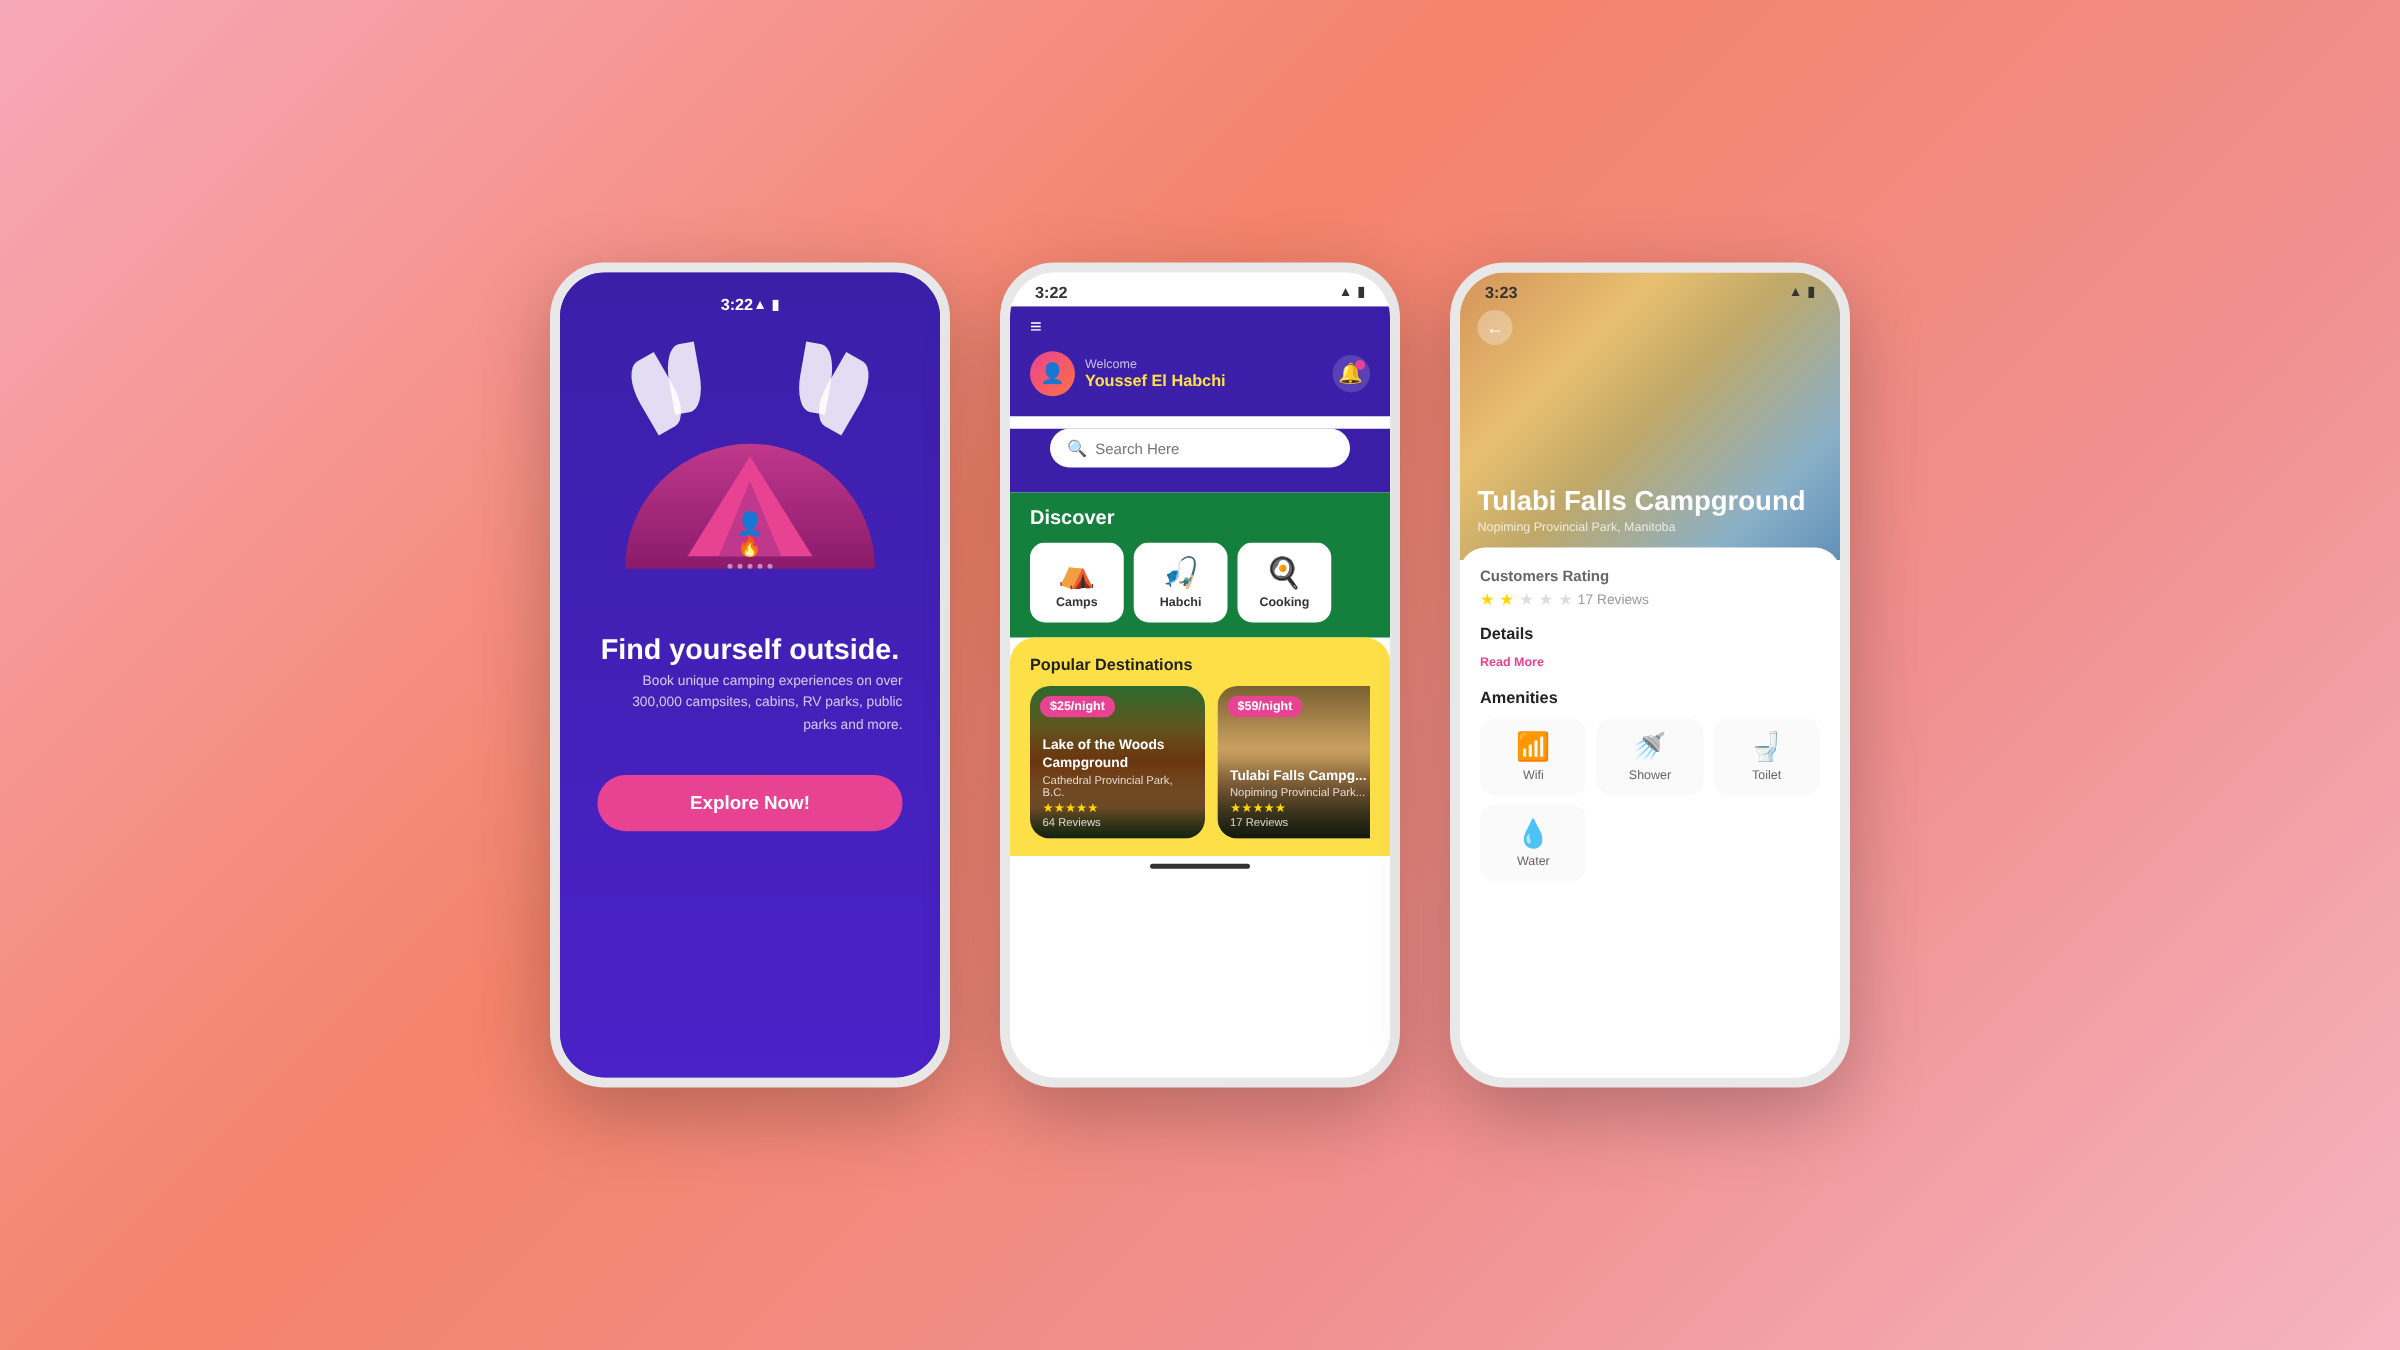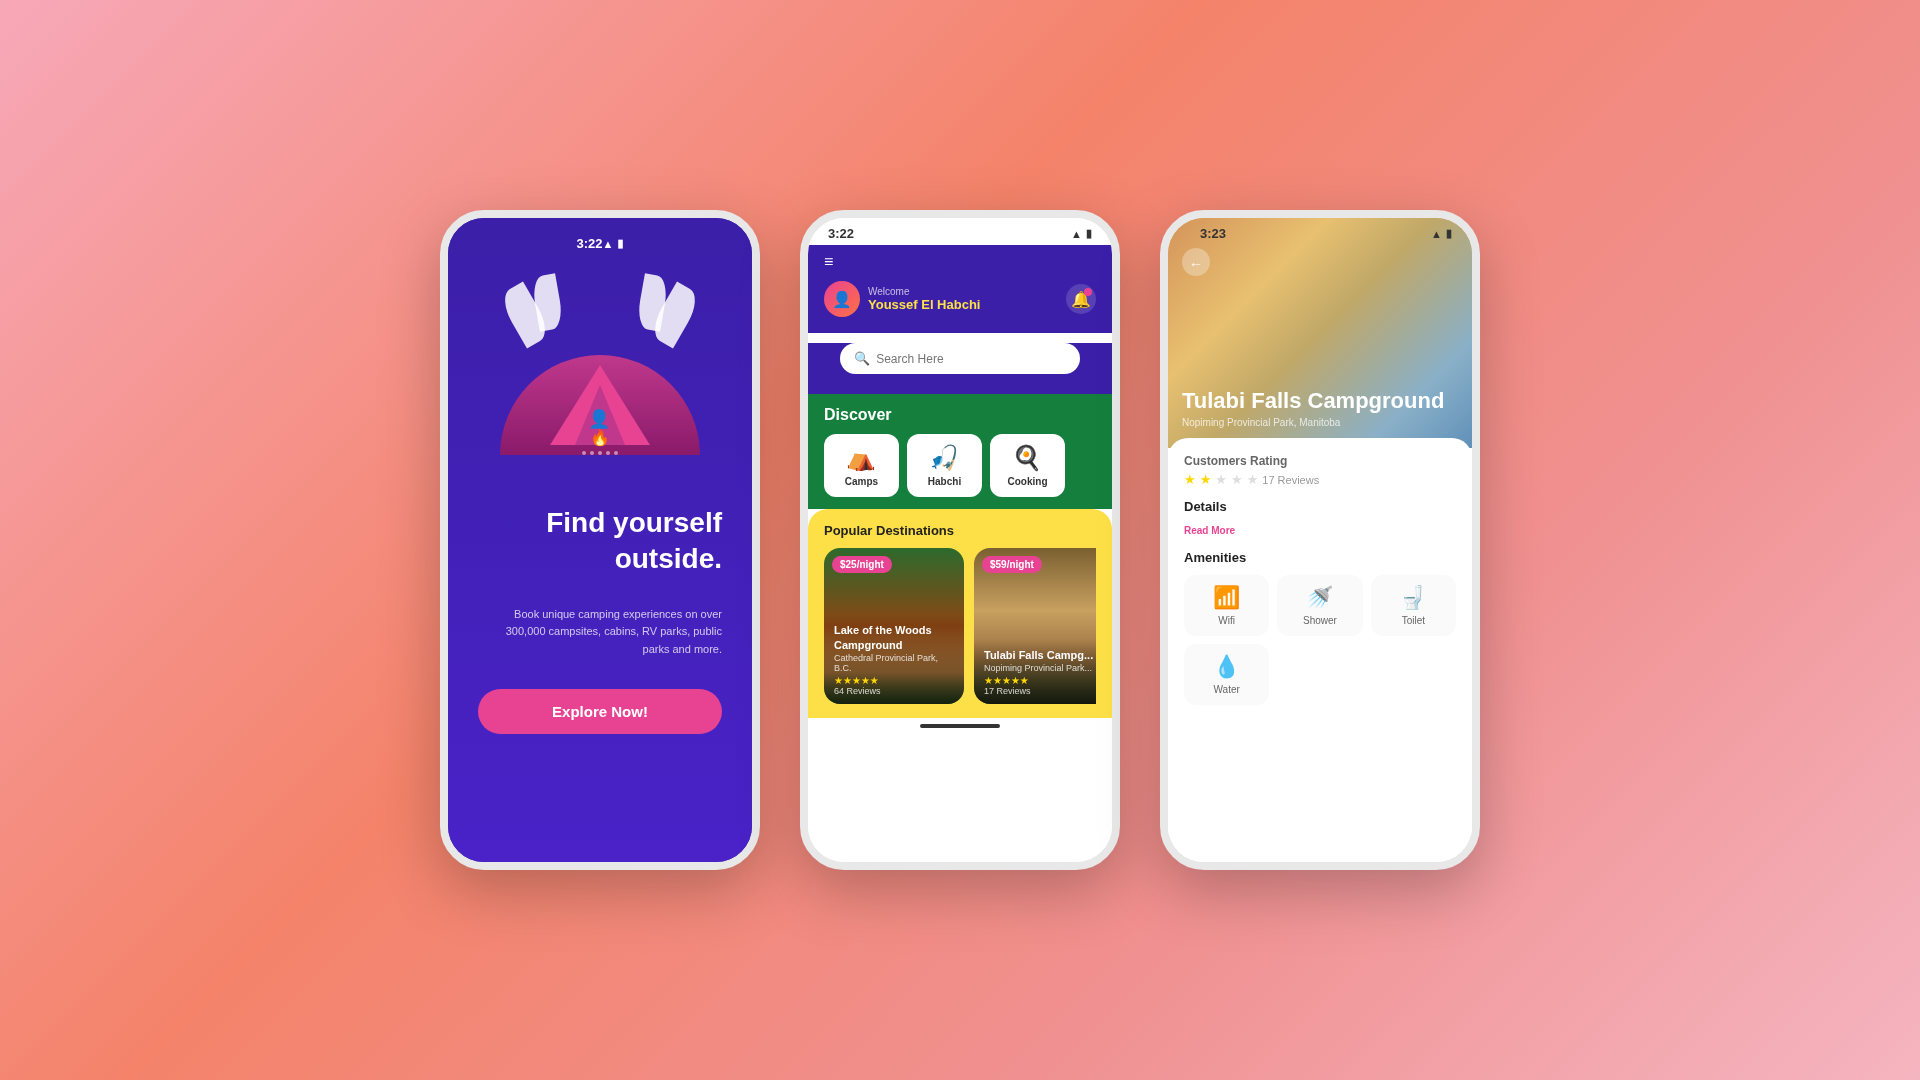--- a/index.html
+++ b/index.html
@@ -124,25 +124,25 @@
       gap: 4px;
     }
     .ground-dot {
       width: 4px;
       height: 4px;
       background: rgba(255,255,255,0.5);
       border-radius: 50%;
     }
     .phone1-title {
       color: white;
-      font-size: 28px;
+      font-size: 23px;
       font-weight: 800;
       text-align: right;
       line-height: 1.3;
-      margin-bottom: 28px;
+      margin-bottom: 2px;
     }
     .phone1-desc {
       color: rgba(255,255,255,0.75);
       font-size: 11px;
       text-align: right;
       line-height: 1.6;
       margin-bottom: 30px;
     }
     .explore-btn {
       background: #e84393;
@@ -252,21 +252,21 @@
       background: #fde047;
       border-radius: 20px 20px 0 0;
       padding: 14px 16px;
       margin-top: 0;
       flex: 1;
     }
     .p2-popular-title { font-size: 13px; font-weight: 800; color: #222; margin-bottom: 10px; }
     .p2-cards { display: flex; gap: 10px; overflow-x: auto; }
     .p2-card {
       min-width: 140px;
-      height: 156px;
+      height: 122px;
       border-radius: 16px;
       overflow: hidden;
       position: relative;
       flex-shrink: 0;
     }
     .p2-card-bg {
       width: 100%;
       height: 100%;
       display: flex;
       align-items: flex-end;
@@ -536,21 +536,21 @@
       </div>
     </div>
 
     <div class="p2-home-indicator">
       <div class="home-bar"></div>
     </div>
   </div>
 </div>
 
 <div class="phone phone3" style="position:relative;">
-  <div class="status-bar" style="color:#333; position:absolute; top:8px; left:12px; right:0; z-index:20; padding: 0 20px;">
+  <div class="status-bar" style="color:#333; position:absolute; top:8px; left:0; right:0; z-index:20; padding: 0 20px;">
     <span class="time">3:23</span>
     <div class="status-icons">
       <span>▲</span>
       <span>▮</span>
     </div>
   </div>
 
   <div class="p3-hero">
     <div class="p3-hero-clouds"></div>
     <div class="p3-back-btn">←</div>

